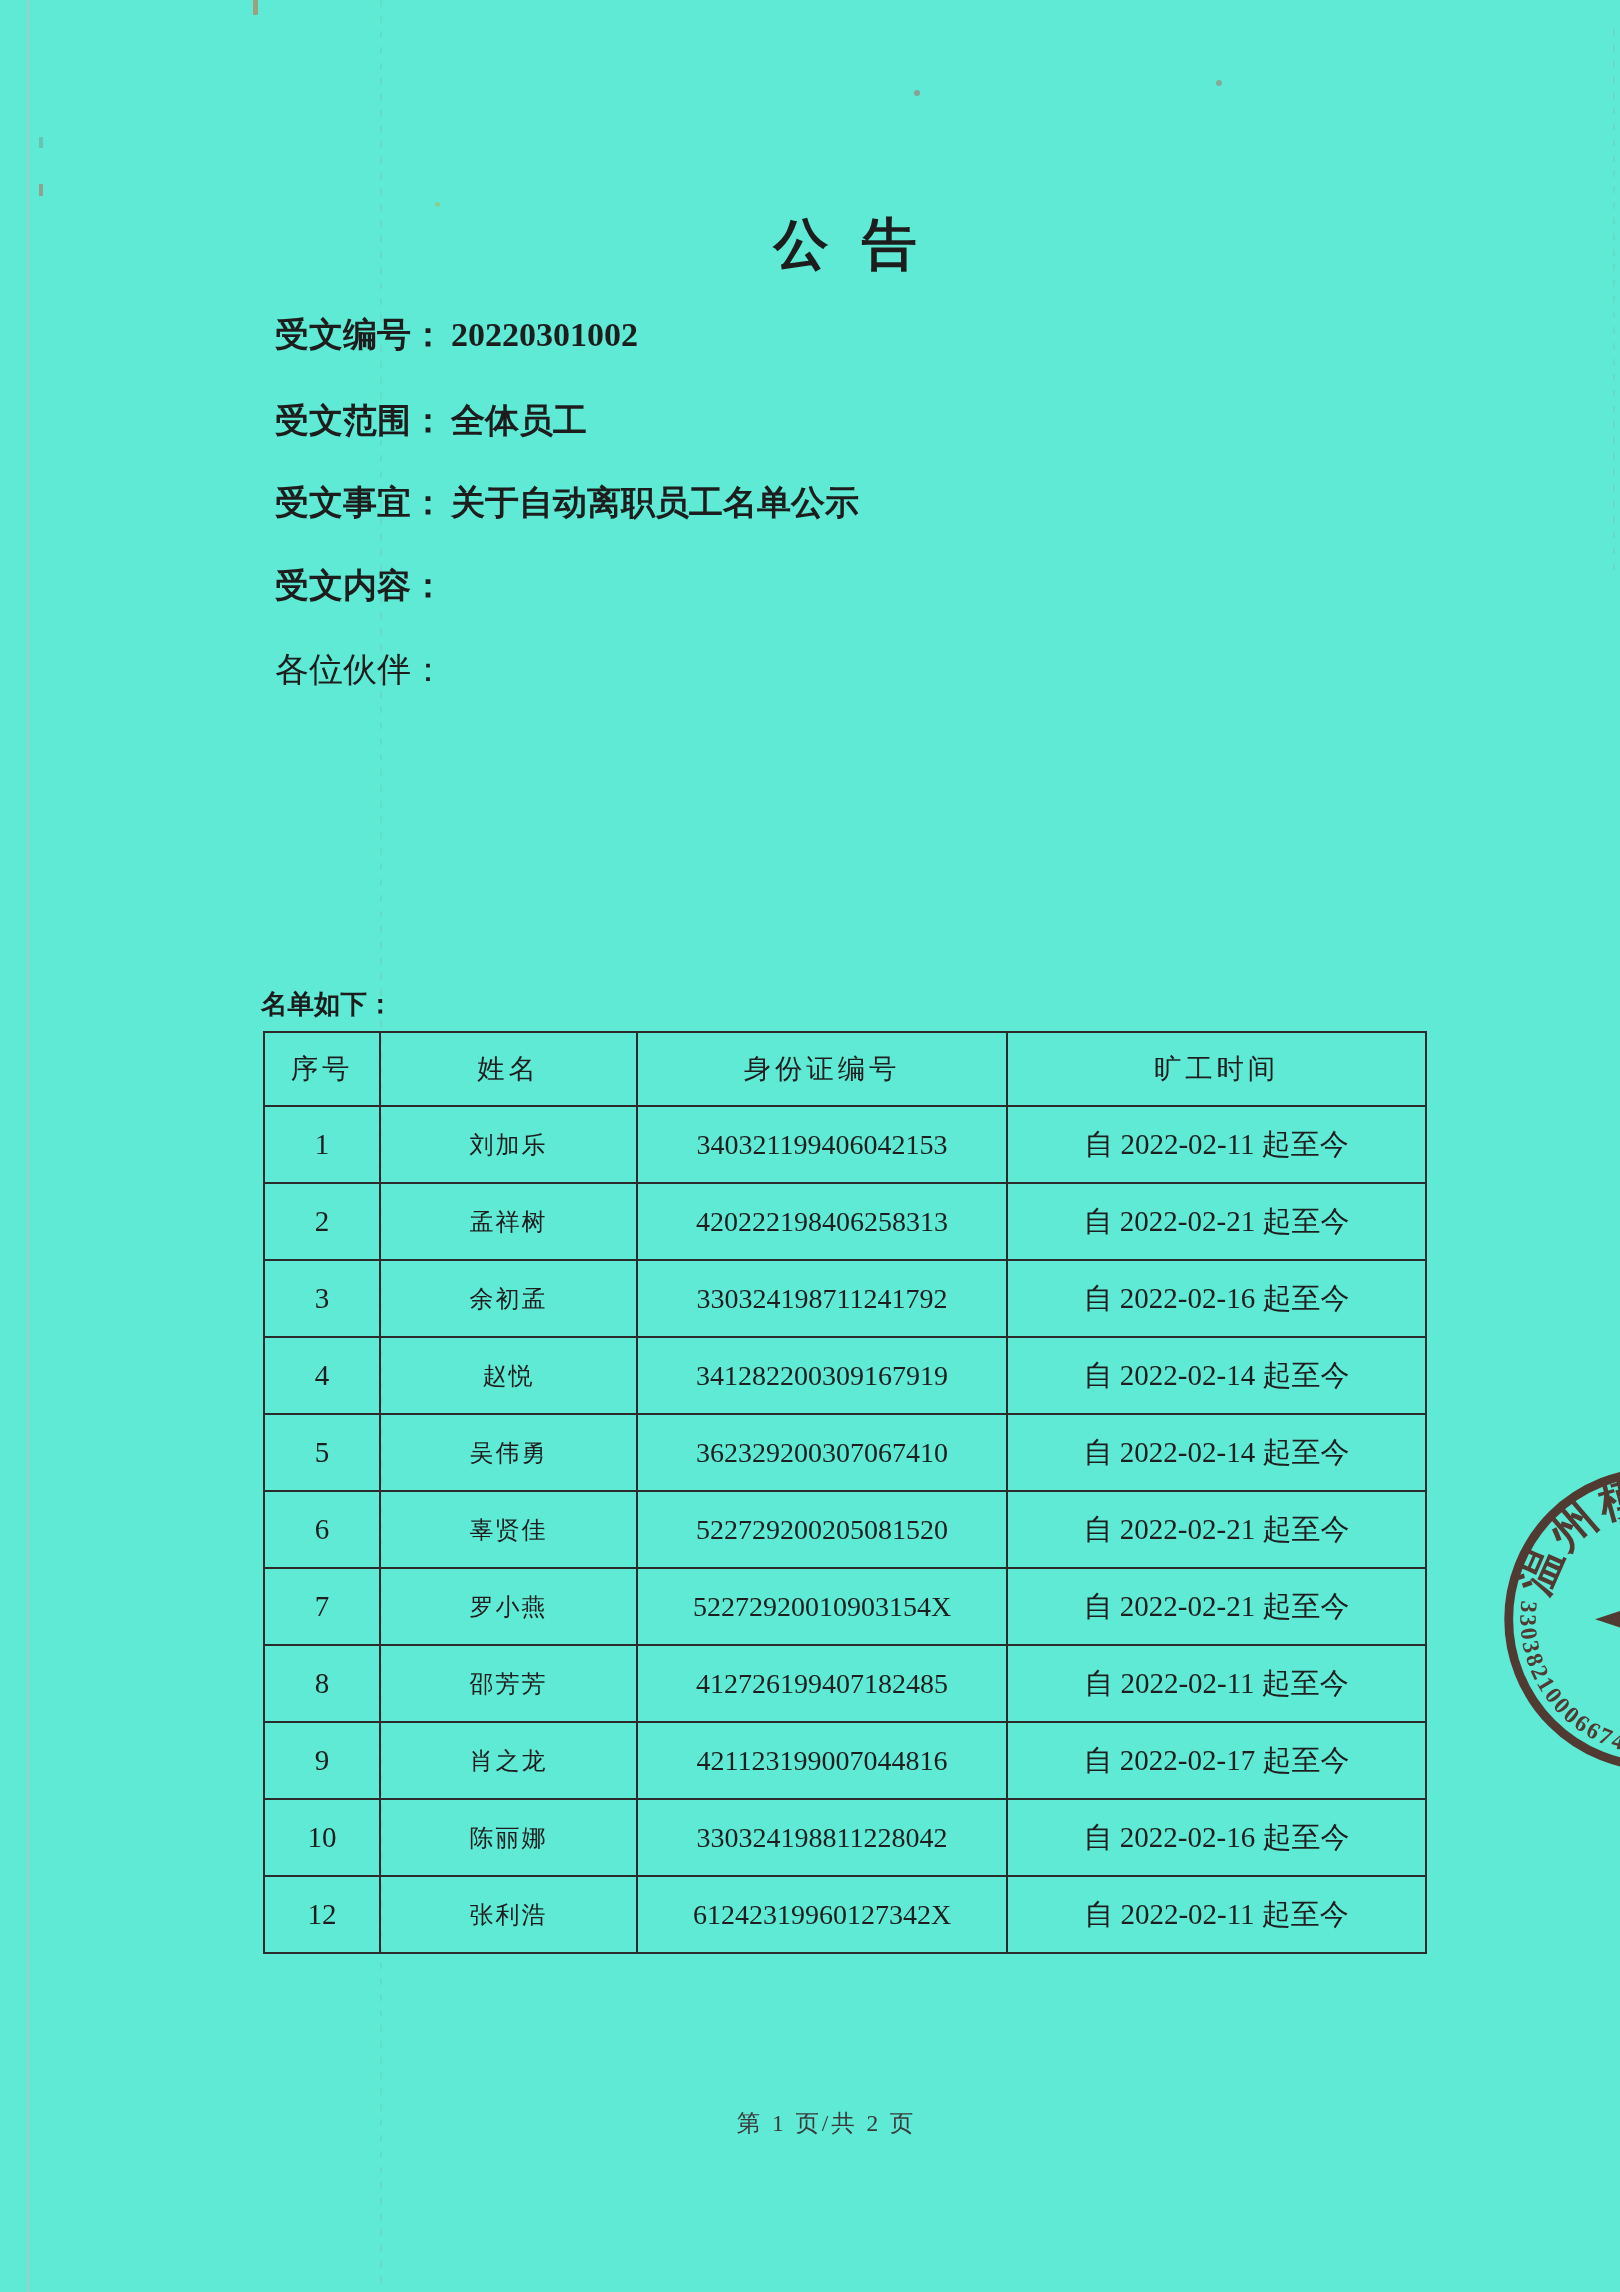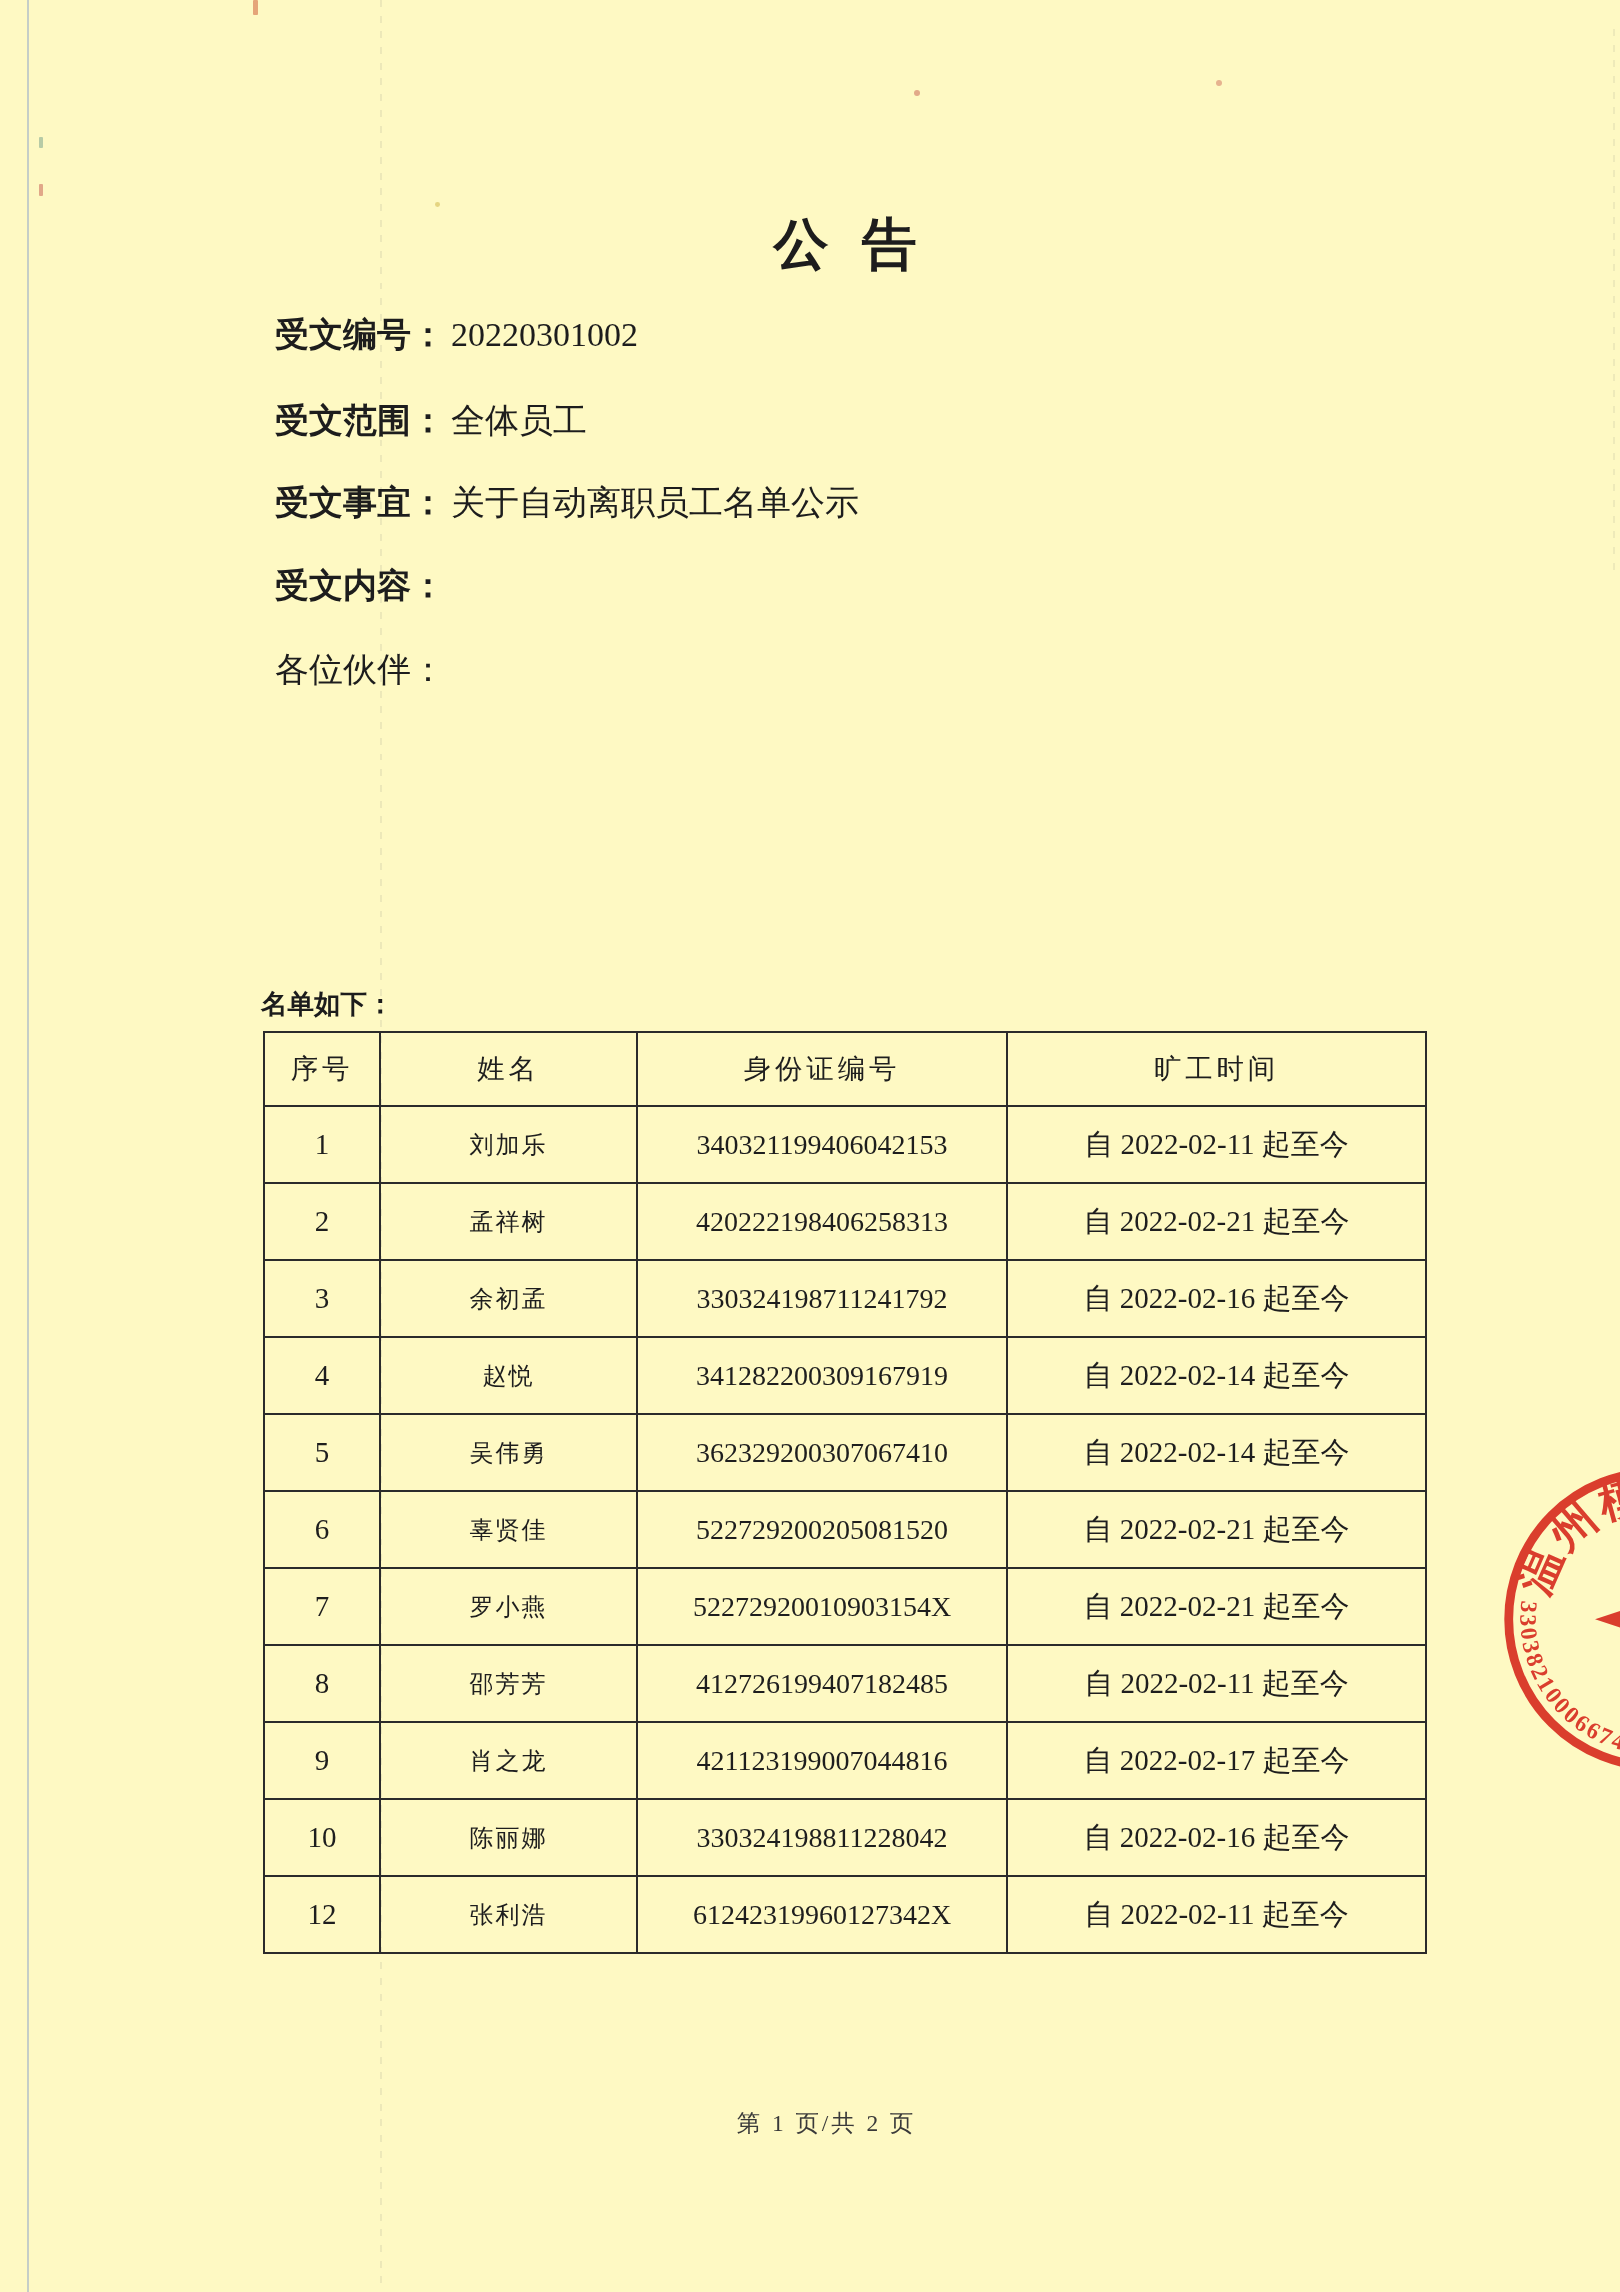--- a/index.html
+++ b/index.html
@@ -1,21 +1,21 @@
 <!DOCTYPE html>
 <html><head>
 <meta charset="utf-8">
 <style>
   html, body { margin: 0; padding: 0; background: #888; }
   .page {
     position: relative;
     width: 1620px;
     height: 2293px;
     margin: 0 auto;
-    background: #fef9c3;
+    background: #5eead4;
     overflow: hidden;
     font-family: "Liberation Serif", "DejaVu Serif", serif;
     color: #222;
   }
 
   
   .edge-line-left {
     position: absolute; left: 26.5px; top: 0; width: 2.9px; height: 100%;
     background: #b7c3c8; opacity: .8;
   }
@@ -31,21 +31,21 @@
   .doc-title {
     position: absolute; left: 274px; top: 208px; width: 1152px;
     text-align: center; font-size: 55px; font-weight: 700;
     letter-spacing: 9.8px; color: #1d1d1d; white-space: pre;
   }
   .field-line {
     position: absolute; left: 275px; font-size: 34px; color: #1d1d1d;
     white-space: nowrap;
   }
   .field-label { font-weight: 700; }
-  .field-value { font-weight: 400; padding-left: 5.9px; }
+  .field-value { font-weight: 700; padding-left: 5.9px; }
   .salutation { font-weight: 400; }
 
   .body-block { position: absolute; left: 275px; top: 710px; width: 1111px; }
   .body-line {
     height: 94px; line-height: 94px; font-size: 34px; color: #1f1f1f;
     text-align: justify; text-align-last: justify; white-space: nowrap;
   }
   .body-line.indent { padding-left: 69px; width: 1043px; }
   .body-line.last { text-align-last: left; }
 

